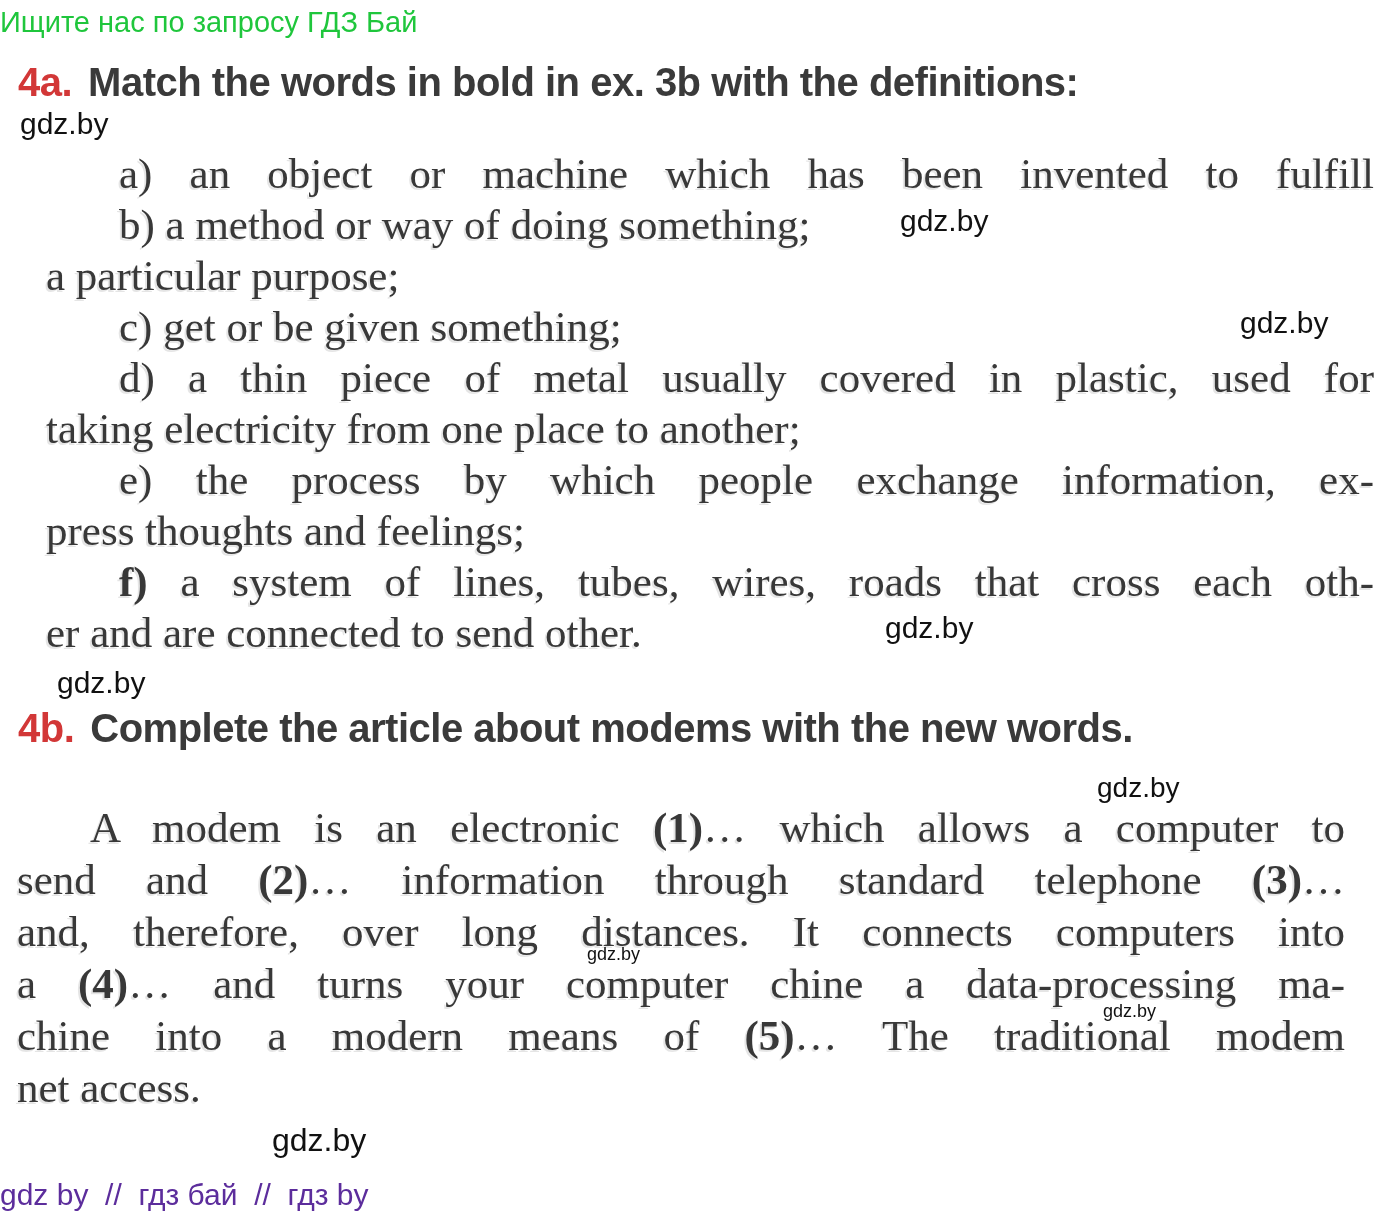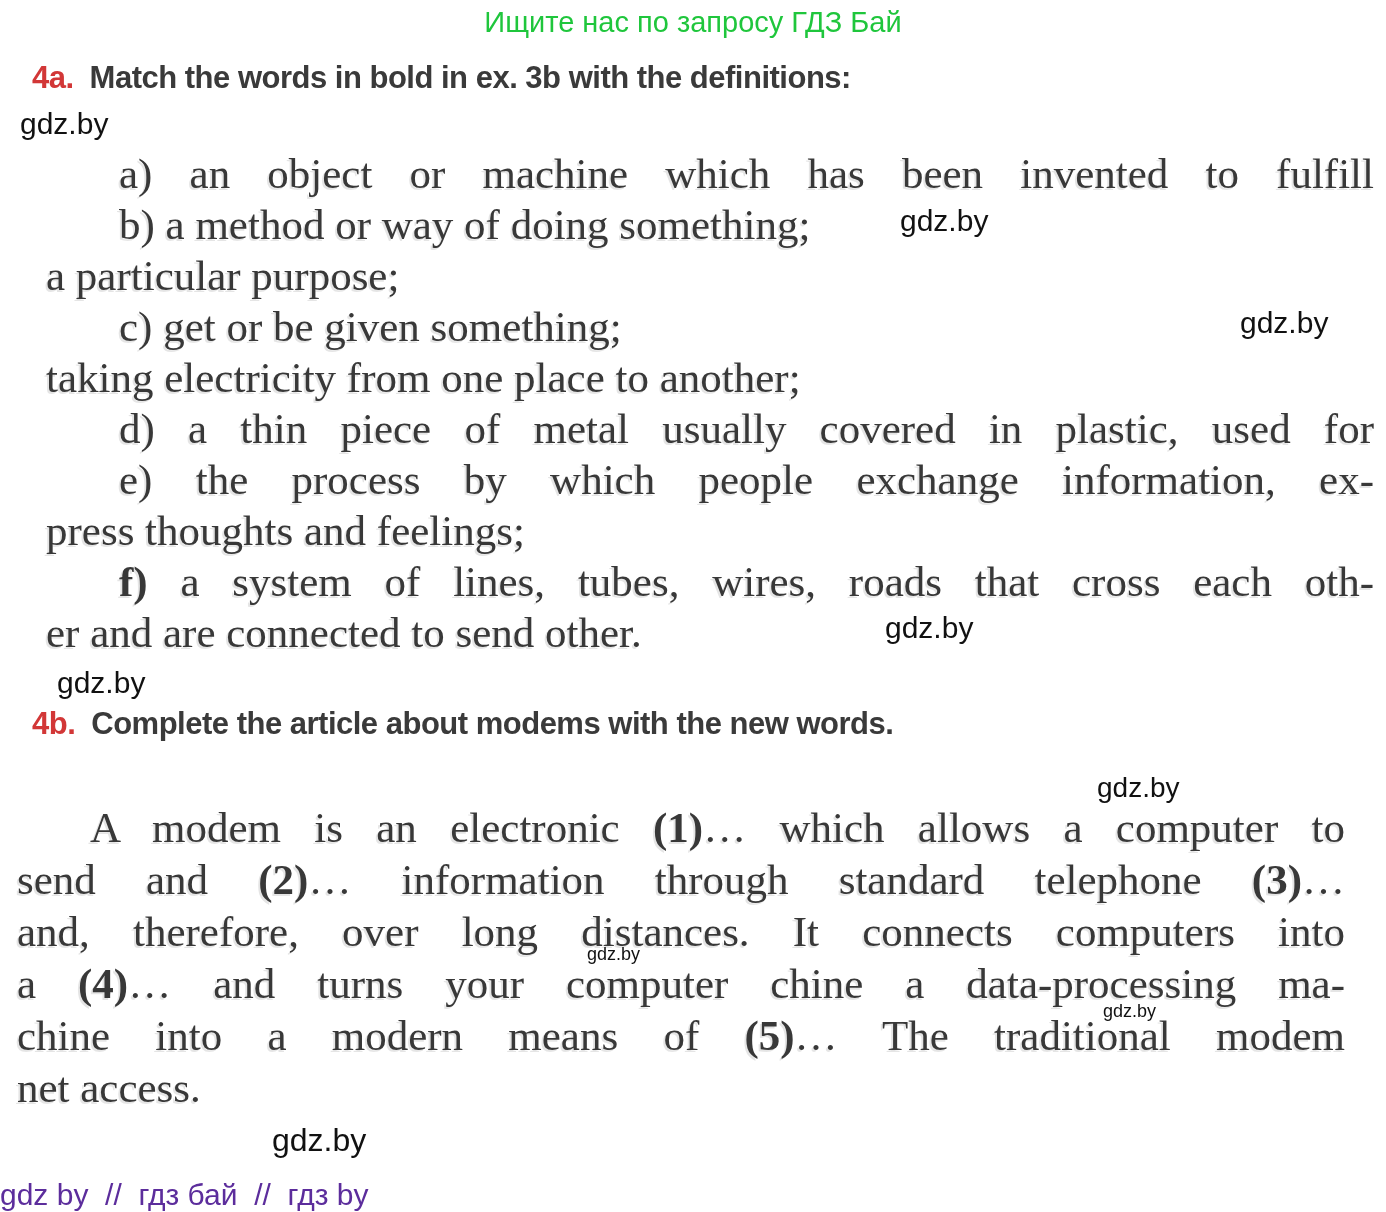--- a/index.html
+++ b/index.html
@@ -5,28 +5,28 @@
   html,body { margin:0; padding:0; }
   body {
     width:1386px; height:1212px;
     background:#ffffff;
     position:relative;
     font-family:"Liberation Serif", serif;
     overflow:hidden;
   }
   .banner {
     position:absolute; top:6px; left:0; width:100%;
-    text-align:center;
+    text-align:left;
     font-family:"Liberation Sans", sans-serif;
     font-size:29px; color:#1fc63c;
   }
   .heading {
-    position:absolute; left:32px;
+    position:absolute; left:18px;
     font-family:"Liberation Sans", sans-serif;
-    font-weight:bold; font-size:31px; color:#3a3a3a;
+    font-weight:bold; font-size:40px; color:#3a3a3a;
     letter-spacing:-0.5px; white-space:nowrap;
   }
   .h4a { top:60px; }
   .h4b { top:706px; }
   .ex-num { color:#d23737; margin-right:16px; }
   .defs    { position:absolute; top:148px; left:17px; width:1328px;margin-left:29px; }
   .article { position:absolute; top:802px; left:17px; width:1328px; }
   .line {
     font-size:43px; line-height:51px; color:#383838;
     text-shadow:-2px 2px 0 rgba(0,0,0,0.10);
@@ -64,22 +64,22 @@
 
   <div class="banner">Ищите нас по запросу ГДЗ Бай</div>
 
   <div class="heading h4a"><span class="ex-num">4a.</span><span class="ex-title">Match the words in bold in ex. 3b with the definitions:</span></div>
 
   <div class="defs">
     <div class="line indent fill"><span>a) an object or machine which has been invented to fulfill</span></div>
     <div class="line indent"><span>b) a method or way of doing something;</span></div>
     <div class="line"><span>a particular purpose;</span></div>
     <div class="line indent"><span>c) get or be given something;</span></div>
+    <div class="line indent fill"><span>d) a thin piece of metal usually covered in plastic, used for</span></div>
     <div class="line"><span>taking electricity from one place to another;</span></div>
-    <div class="line indent fill"><span>d) a thin piece of metal usually covered in plastic, used for</span></div>
     <div class="line indent fill"><span>e) the process by which people exchange information, ex-</span></div>
     <div class="line"><span>press thoughts and feelings;</span></div>
     <div class="line indent fill"><span></span><b>f)</b><span> a system of lines, tubes, wires, roads that cross each oth-</span></div>
     <div class="line"><span>er and are connected to send other.</span></div>
   </div>
 
   <div class="heading h4b"><span class="ex-num">4b.</span><span class="ex-title">Complete the article about modems with the new words.</span></div>
 
   <div class="article">
     <div class="line indent fill"><span>A modem is an electronic </span><b>(1)</b><span>… which allows a computer to</span></div>

